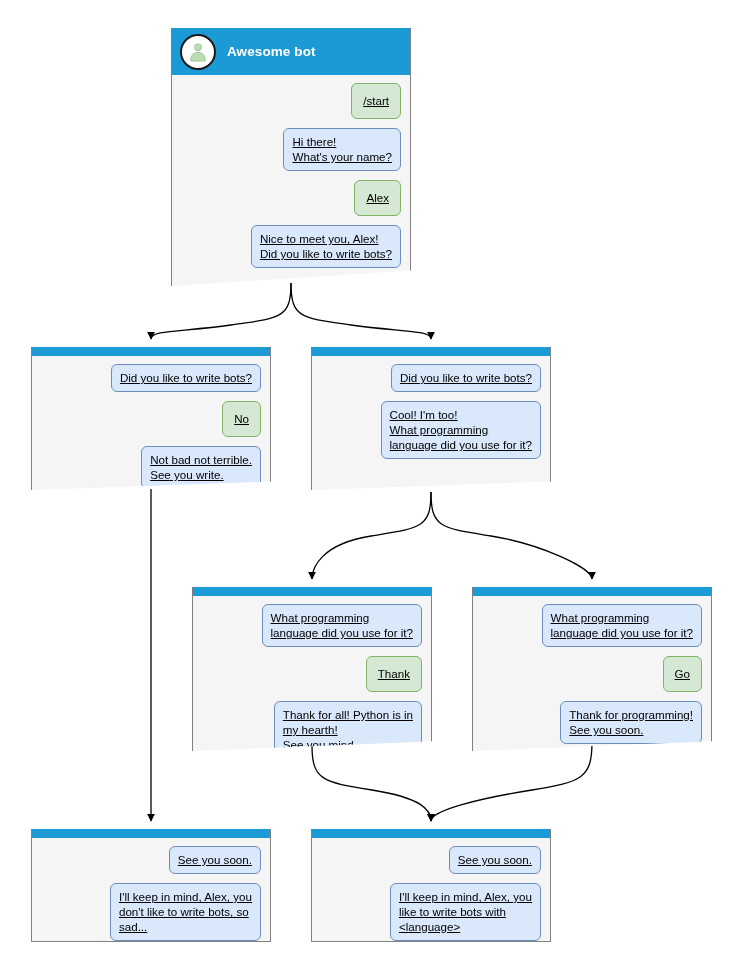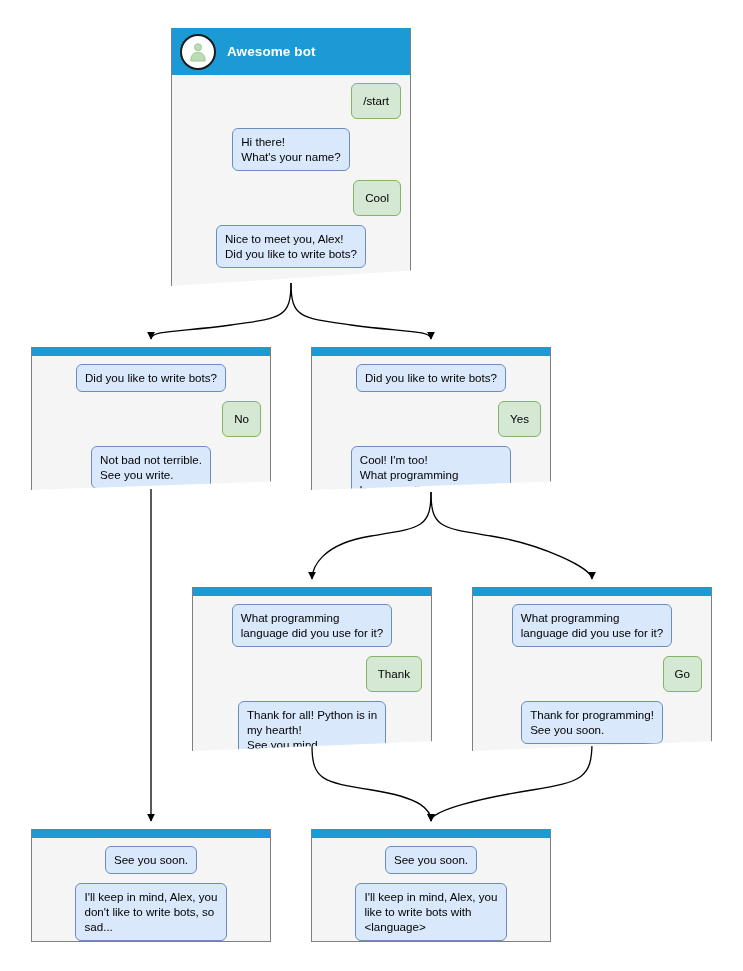--- a/index.html
+++ b/index.html
@@ -96,31 +96,32 @@
     position: relative;
     padding: 8px 9px 10px 9px;
   }
 
   
   .msg-row {
     display: flex;
     margin-bottom: 9px;
   }
   .msg-row:last-child { margin-bottom: 11px; }
-  .msg-row.bot  { justify-content: center; }
+  .msg-row.bot  { justify-content: flex-end; }
   .msg-row.user { justify-content: flex-end; }
 
   .bubble {
     box-sizing: border-box;
     border-radius: 6px;
     padding: 5px 8px 6px 8px;
     font-size: 11.6px;
     line-height: 15px;
     white-space: pre-line;
     max-width: 84%;
+    text-decoration: underline;
   }
   .bubble.bot {
     background: #dae8fc;
     border: 1px solid #6c8ebf;
   }
   .bubble.user {
     background: #d5e8d4;
     border: 1px solid #82b366;
     padding: 9px 11px 10px 11px;
   }
@@ -170,21 +171,21 @@
     </div>
     <div class="node-body">
       <div class="msg-row user">
         <div class="bubble user">/start</div>
       </div>
       <div class="msg-row bot">
         <div class="bubble bot">Hi there!
 What's your name?</div>
       </div>
       <div class="msg-row user">
-        <div class="bubble user">Cool</div>
+        <div class="bubble user">Alex</div>
       </div>
       <div class="msg-row bot">
         <div class="bubble bot">Nice to meet you, Alex!
 Did you like to write bots?</div>
       </div>
     </div>
   </div>
 
   <div class="node skew" id="node-no">
     <div class="node-header thin"></div>
@@ -200,23 +201,20 @@
 See you write.</div>
       </div>
     </div>
   </div>
 
   <div class="node skew" id="node-yes">
     <div class="node-header thin"></div>
     <div class="node-body">
       <div class="msg-row bot">
         <div class="bubble bot">Did you like to write bots?</div>
-      </div>
-      <div class="msg-row user">
-        <div class="bubble user">Yes</div>
       </div>
       <div class="msg-row bot">
         <div class="bubble bot">Cool! I'm too!
 What programming
 language did you use for it?</div>
       </div>
     </div>
   </div>
 
   <div class="node skew" id="node-python">

